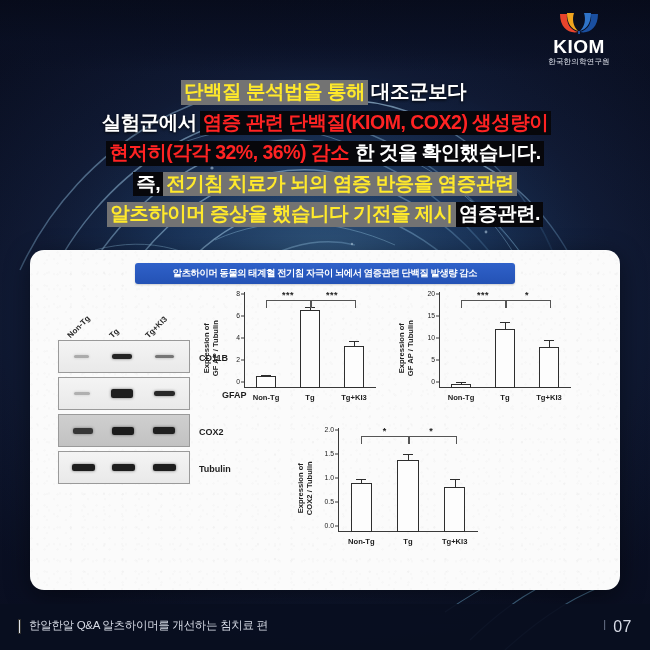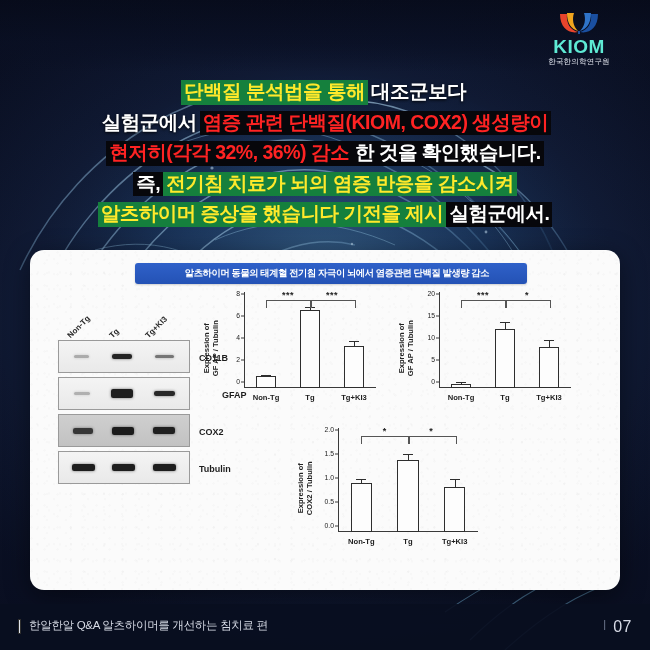--- a/index.html
+++ b/index.html
@@ -15,50 +15,50 @@
       radial-gradient(ellipse 70% 55% at 50% 46%, #1b3558 0%, #16294a 35%, #101a34 65%, #0b1126 100%);}
   #bg .vignette{position:absolute;inset:0;
       background:radial-gradient(ellipse 120% 95% at 50% 50%, rgba(0,0,0,0) 40%, rgba(5,8,20,.75) 100%);}
   #bg .topband{position:absolute;left:0;right:0;top:0;height:72px;
       background:linear-gradient(180deg,#080d1e 0%,#0b1228 60%,rgba(11,18,40,0) 100%);}
   #bg svg{position:absolute;inset:0;width:650px;height:650px;}
 
   
   #logo{position:absolute;right:18px;top:10px;width:106px;height:54px;text-align:center;}
   #logo .mark{width:46px;height:26px;margin:0 auto 1px;position:relative;}
-  #logo .kiom{color:#5eead4;font-size:19px;font-weight:bold;letter-spacing:.5px;line-height:19px;
+  #logo .kiom{color:#ffffff;font-size:19px;font-weight:bold;letter-spacing:.5px;line-height:19px;
       font-family:"Liberation Sans",sans-serif;}
   #logo .sub{color:#e6e9f2;font-size:7.5px;letter-spacing:.2px;margin-top:1px;line-height:9px;}
 
   
   #headline{position:absolute;left:0;right:0;top:80px;text-align:center;}
   .hline{margin:0 0 6px 0;line-height:1;white-space:nowrap;}
   .seg{display:inline-block;font-size:19.5px;font-weight:bold;letter-spacing:-.5px;
        padding:2px 3px 3px 3px;}
   .seg.plain{color:#ffffff;text-shadow:0 1px 3px rgba(0,0,0,.95);}
-  .seg.hl-y{color:#ffe92b;background:#15803d;text-shadow:none;}
+  .seg.hl-y{color:#ffe92b;background:#737373;text-shadow:none;}
   .seg.hl-r{color:#ff2323;background:#07070b;text-shadow:none;}
   .seg.hl-w{color:#ffffff;background:#07070b;text-shadow:none;}
 
   
   #card{position:absolute;left:30px;top:250px;width:590px;height:340px;background:#fbfbfb;
         border-radius:14px;box-shadow:0 6px 26px rgba(0,0,0,.45);overflow:hidden;}
   #card .paper{position:absolute;inset:0;opacity:.55;
      background-image:
        radial-gradient(circle at 12% 22%, rgba(0,0,0,.035) 0 1px, transparent 1.4px),
        radial-gradient(circle at 42% 62%, rgba(0,0,0,.03) 0 1px, transparent 1.4px),
        radial-gradient(circle at 72% 32%, rgba(0,0,0,.03) 0 1px, transparent 1.4px),
        radial-gradient(circle at 88% 78%, rgba(0,0,0,.035) 0 1px, transparent 1.4px);
      background-size:13px 11px,17px 15px,11px 17px,19px 13px;}
 
   #caption{position:absolute;left:105px;top:13px;width:380px;height:21px;
      background:linear-gradient(180deg,#2f61c9 0%,#2452b5 100%);
      border-radius:3px;color:#fff;font-size:9.3px;font-weight:bold;
      display:flex;align-items:center;justify-content:center;letter-spacing:-.4px;
-     box-shadow:0 1px 2px rgba(0,0,0,.18);padding-left:12px;}
+     box-shadow:0 1px 2px rgba(0,0,0,.18);}
 
   
   #blot{position:absolute;left:28px;top:90px;width:175px;height:160px;}
   .blot-heads{position:absolute;left:0;top:-38px;width:175px;height:40px;}
   .blot-head{position:absolute;font-size:8px;font-weight:bold;color:#2a2a2a;
      transform:rotate(-45deg);transform-origin:left bottom;white-space:nowrap;}
   .blot-rows{position:absolute;left:0;top:0;width:132px;}
   .blot-row{position:relative;height:33px;margin-bottom:4px;border:1px solid #9a9a9a;
      background:linear-gradient(180deg,#f4f4f4,#e9e9e9);display:flex;align-items:center;
      justify-content:space-around;padding:0 4px;box-sizing:border-box;}
@@ -160,22 +160,22 @@
     </svg>
   </div>
   <div class="kiom">KIOM</div>
   <div class="sub">한국한의학연구원</div>
 </div>
 
 <div id="headline">
     <div class="hline"><span class="seg hl-y">단백질 분석법을 통해</span><span class="seg plain">대조군보다</span></div>
     <div class="hline"><span class="seg plain">실험군에서</span><span class="seg hl-r">염증 관련 단백질(KIOM, COX2) 생성량이</span></div>
     <div class="hline"><span class="seg hl-r">현저히(각각 32%, 36%) 감소</span><span class="seg hl-w">한 것을 확인했습니다.</span></div>
-    <div class="hline"><span class="seg hl-w">즉,</span><span class="seg hl-y">전기침 치료가 뇌의 염증 반응을 감소시켜</span></div>
-    <div class="hline"><span class="seg hl-y">알츠하이머 증상을 했습니다 기전을 제시</span><span class="seg hl-w">실험군에서.</span></div>
+    <div class="hline"><span class="seg hl-w">즉,</span><span class="seg hl-y">전기침 치료가 뇌의 염증 반응을 염증관련</span></div>
+    <div class="hline"><span class="seg hl-y">알츠하이머 증상을 했습니다 기전을 제시</span><span class="seg hl-w">염증관련.</span></div>
   </div>
 
 <div id="card">
   <div class="paper"></div>
 
   <div id="caption">알츠하이머 동물의 태계혈 전기침 자극이 뇌에서 염증관련 단백질 발생량 감소</div>
 
   <div id="blot">
     <div class="blot-heads">
         <div class="blot-head" style="left: 14px; bottom: 2px;">Non-Tg</div>

